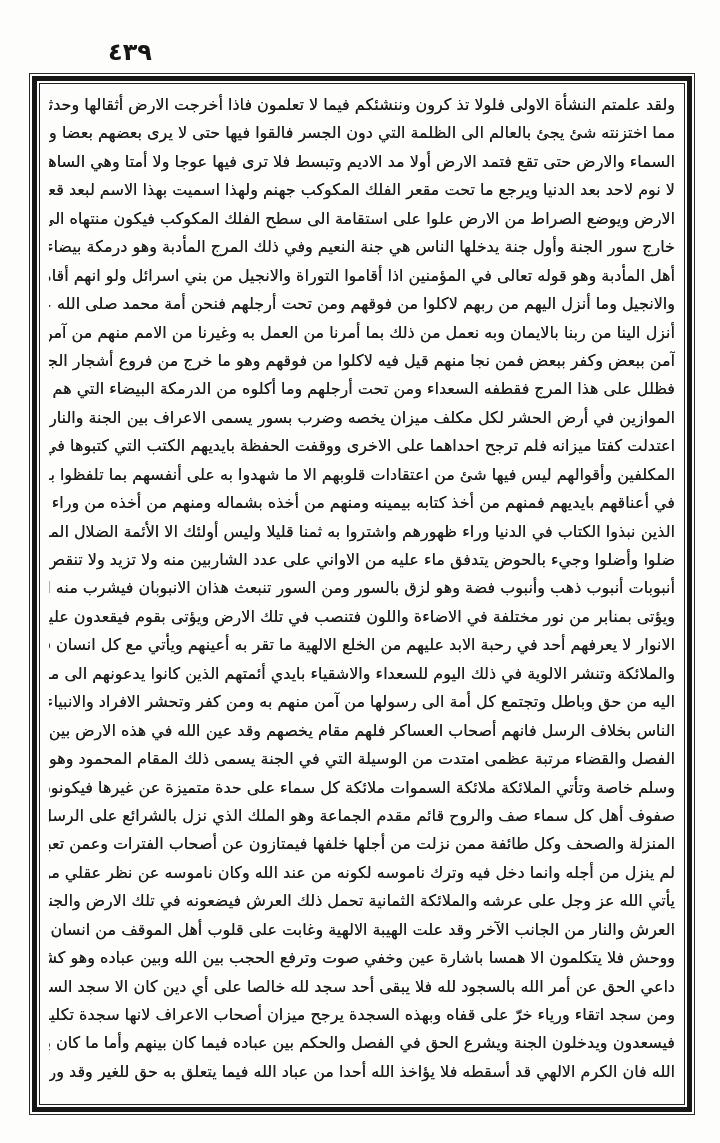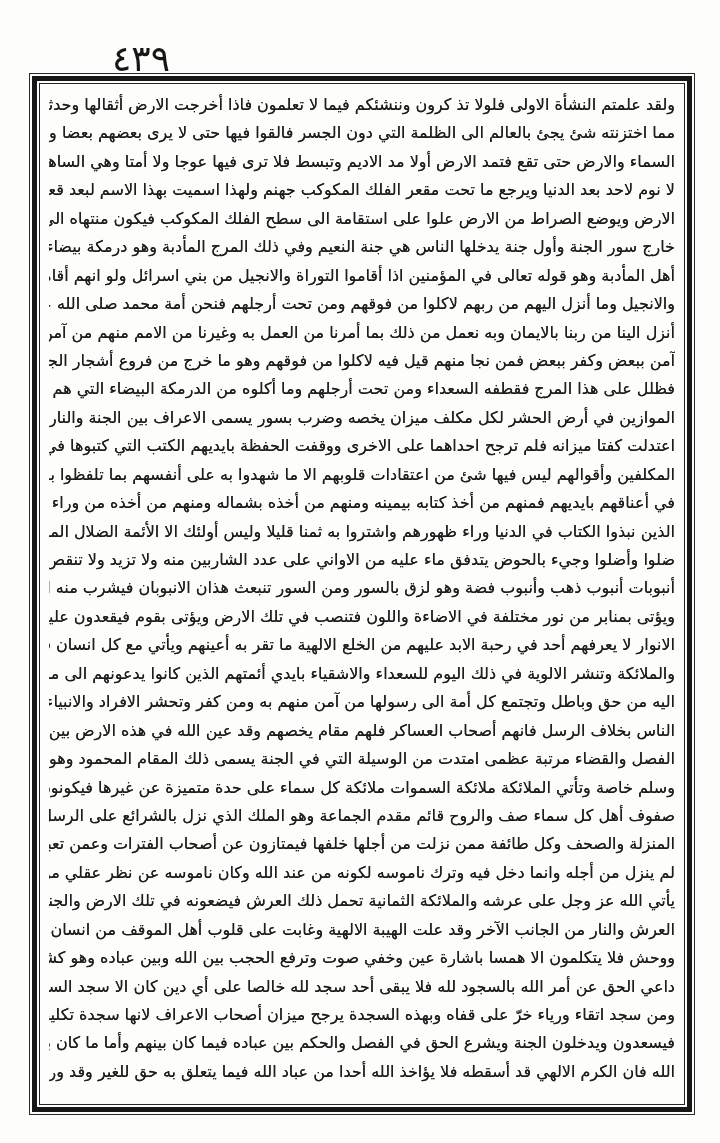--- a/index.html
+++ b/index.html
@@ -14,22 +14,23 @@
     height: 1143px;
     background: #fdfdfb;
     overflow: hidden;
     color: #1b1b1b;
   }
   .page-number {
     position: absolute;
     top: 38px;
     left: 90px;
     width: 80px;
-    font-size: 36px;
-    font-weight: normal;
+    text-align: center;
+    font-size: 24px;
+    font-weight: bold;
     letter-spacing: 1px;
     color: #161616;
     direction: rtl;
   }
   
   .frame {
     position: absolute;
     top: 76px;
     left: 32px;
     width: 660px;

